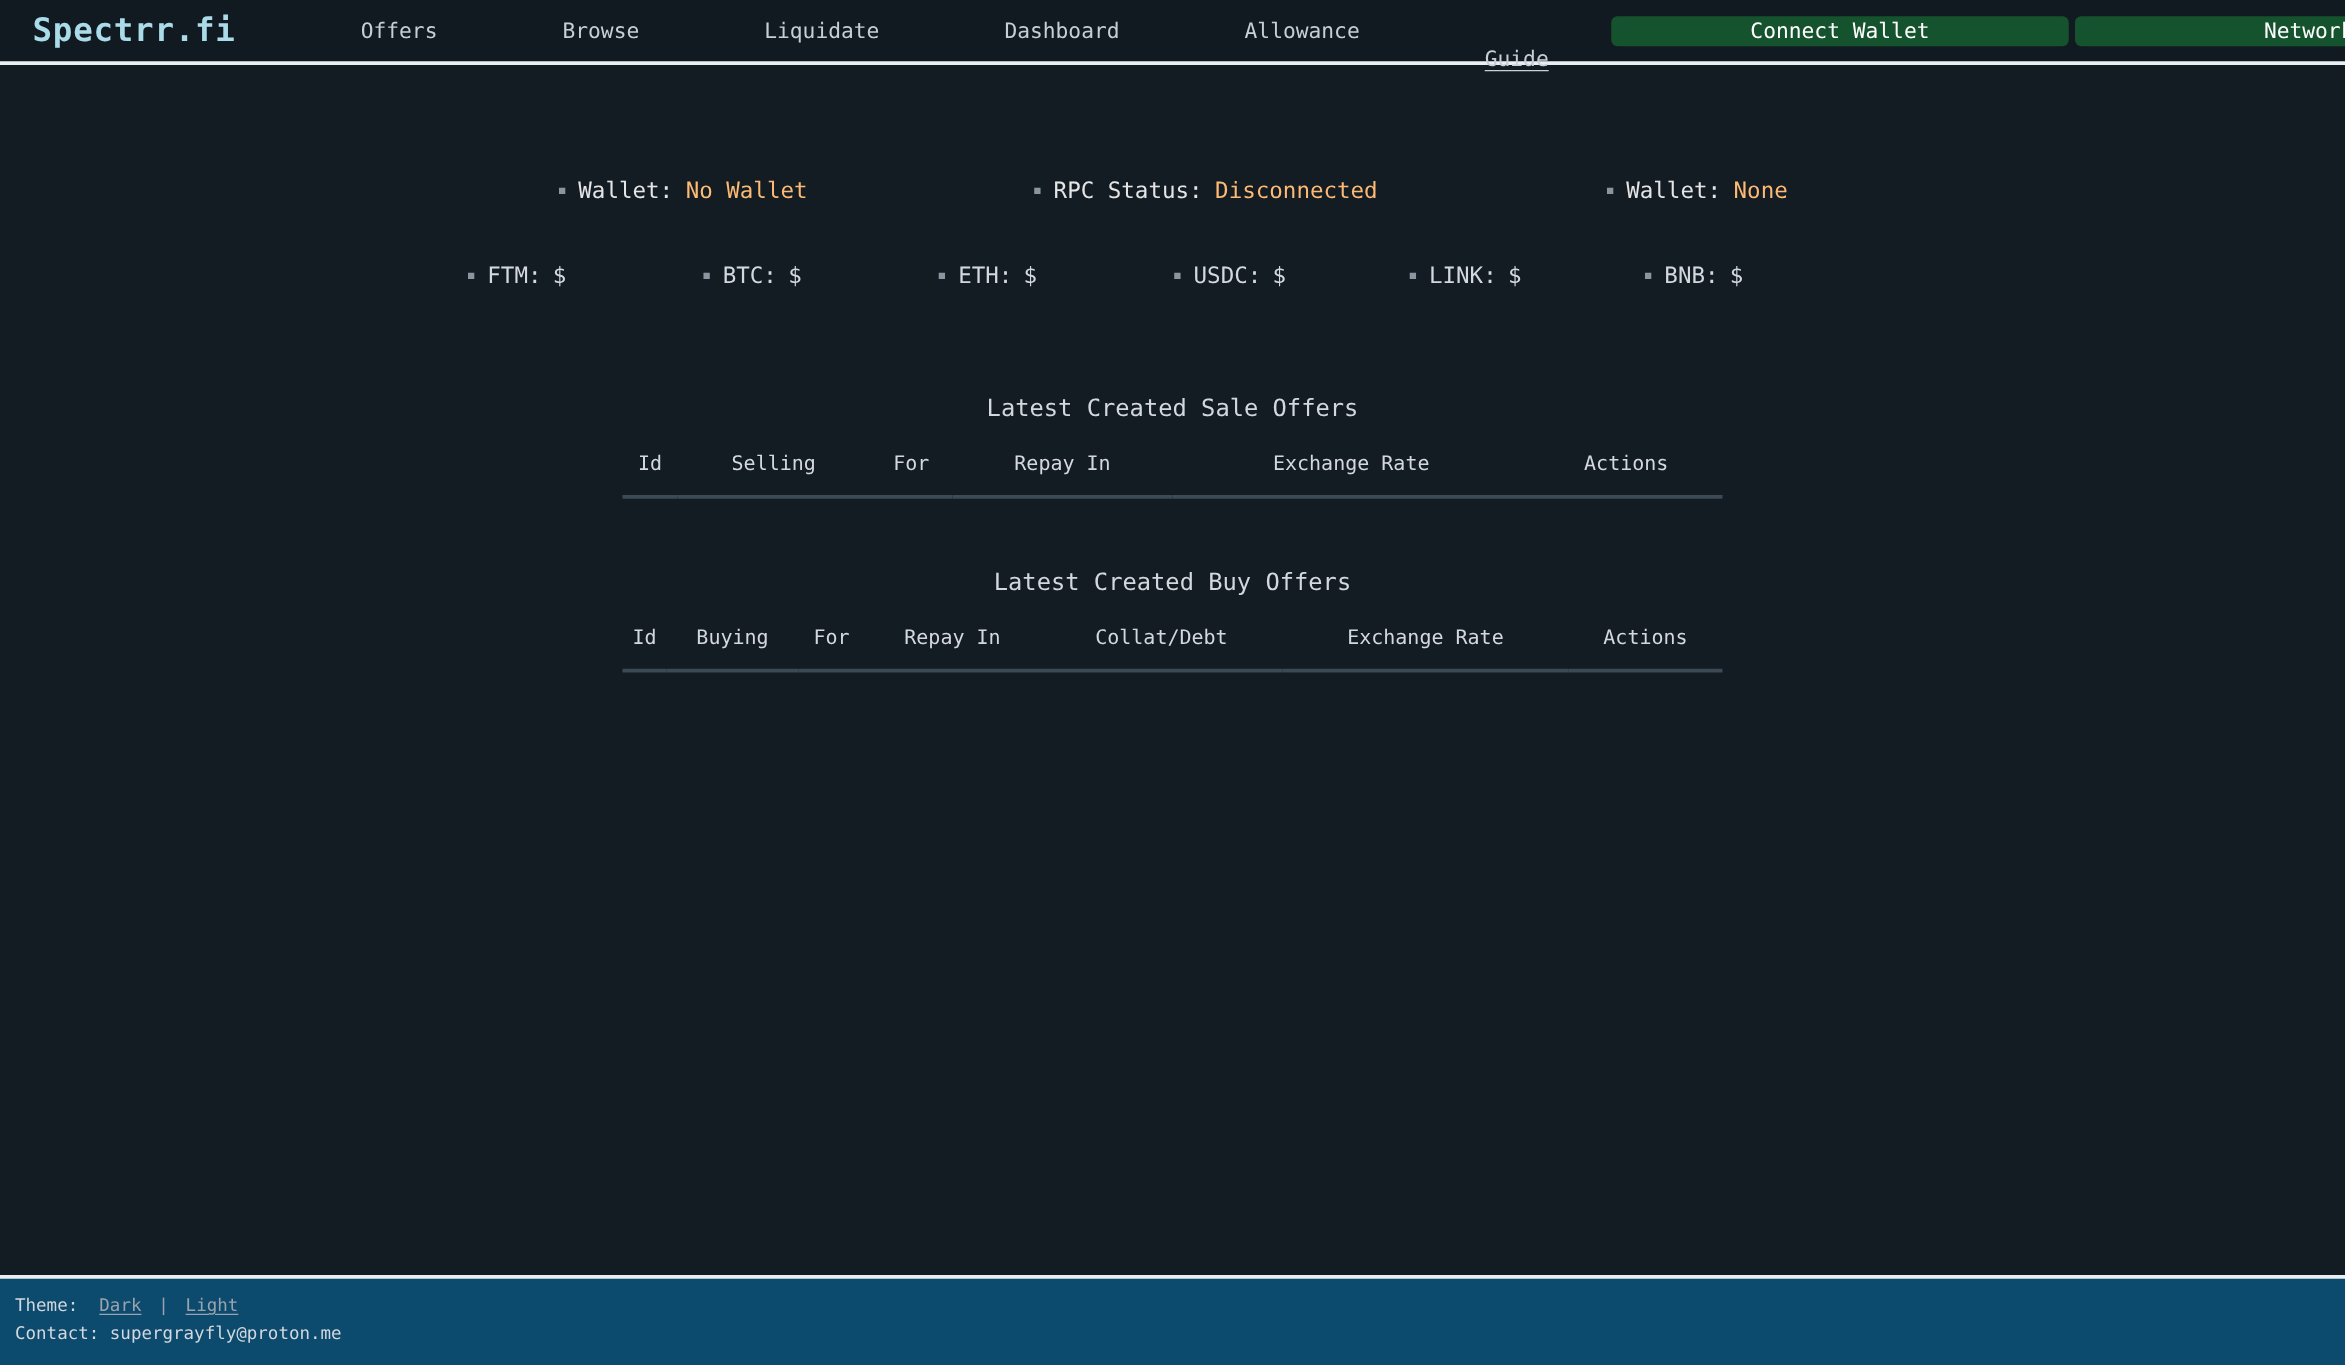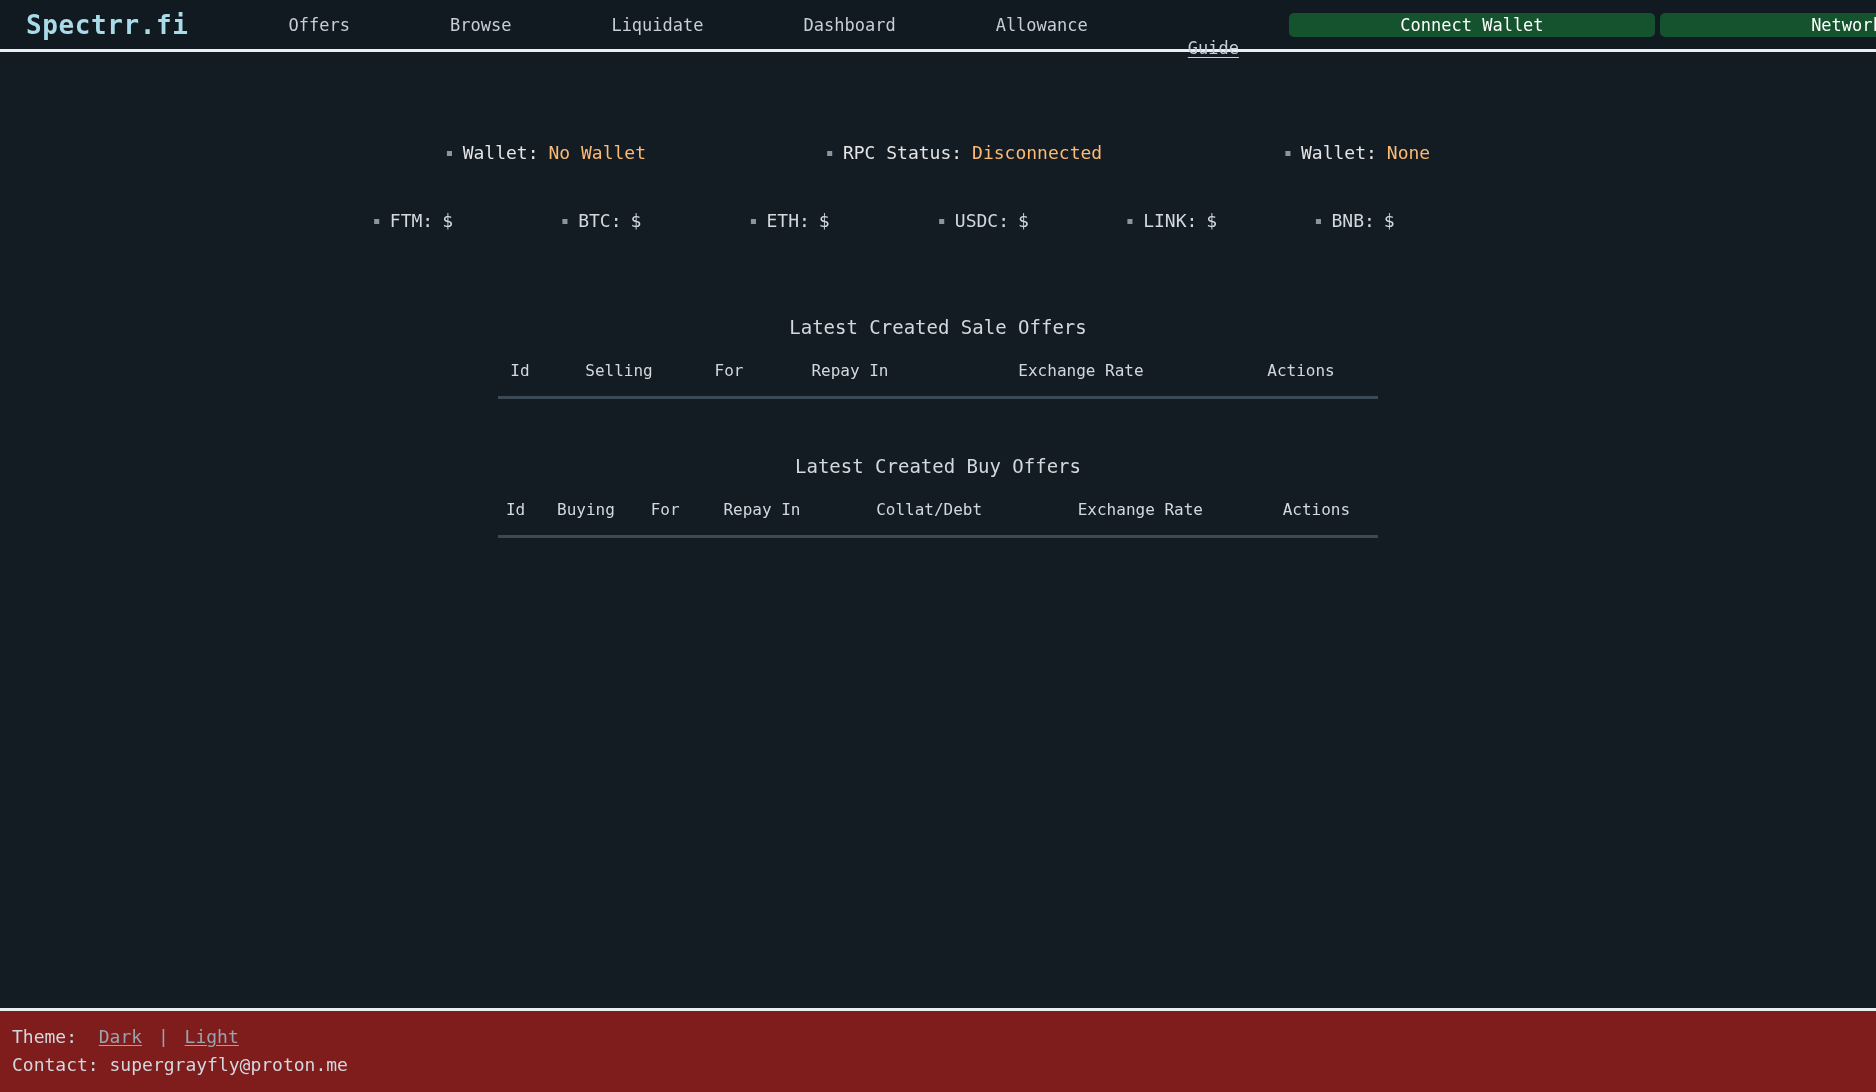--- a/index.html
+++ b/index.html
@@ -194,23 +194,23 @@
     text-align: center;
     white-space: nowrap;
     border-bottom: 3px solid #3c4a56;
   }
 
   table.offers tbody { height: 0; }
 
   
   .footer {
     border-top: 3px solid #e8eef2;
-    background: #7f1d1d;
+    background: #0c4a6e;
     padding: 12px 0 14px 12px;
-    font-size: 18px;
+    font-size: 14px;
     color: #d3d8de;
     line-height: 1.52;
   }
 
   .footer a {
     color: #9aa4ae;
     text-decoration: underline;
     text-underline-offset: 2px;
   }
 

